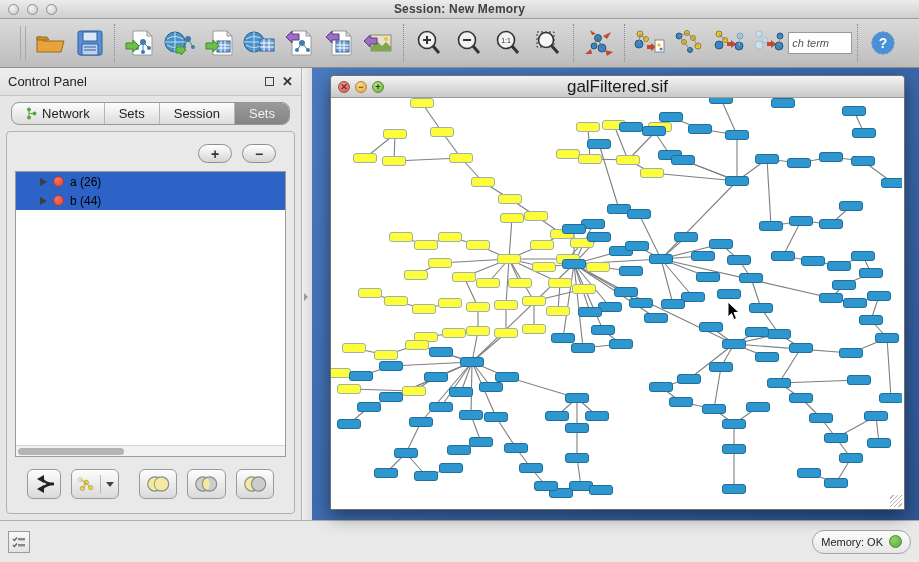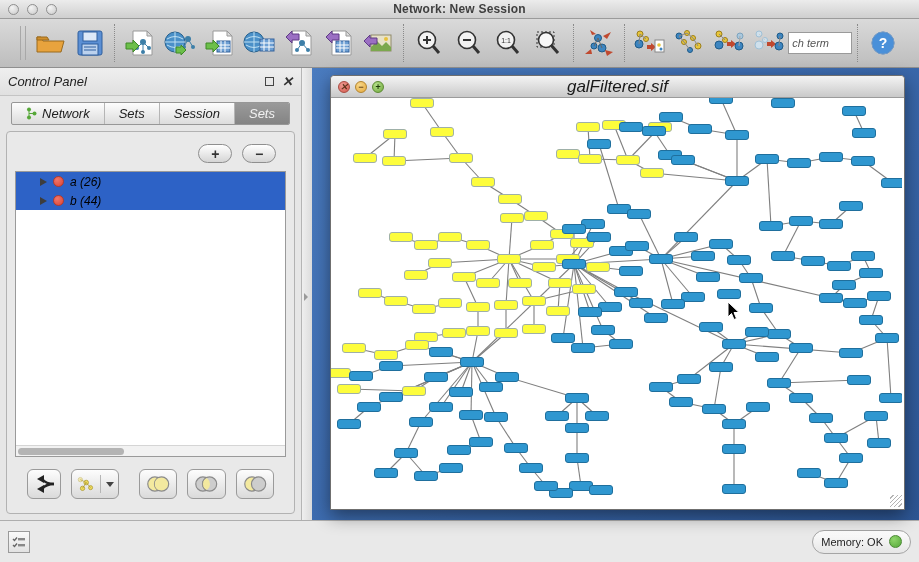--- a/index.html
+++ b/index.html
@@ -21,31 +21,31 @@
   .toolbar { height:49px; background:linear-gradient(#dadada,#bdbdbd);
     border-bottom:1px solid #8f8f8f; display:flex; align-items:center; padding:0 16px; }
   .grip { width:6px; height:34px; border-left:1px solid #a8a8a8; border-right:1px solid #a8a8a8; margin:0 4px; }
   .tb-btn { width:40px; height:40px; display:flex; align-items:center; justify-content:center; cursor:default; }
   .tb-sep { width:1px; height:38px; border-left:1px dotted #8a8a8a; margin:0 5px; }
   .search-box { width:64px; height:22px; border:1px solid #9a9a9a; background:#fff;
     font-size:11px; font-style:italic; color:#555; padding:2px 3px;
     font-family:"Liberation Sans", sans-serif; }
 
   
-  .main { flex:1; display:flex; min-height:0;font-style:italic; }
+  .main { flex:1; display:flex; min-height:0; }
   .control-panel { width:302px; background:#e6e6e6; display:flex; flex-direction:column; border-right:1px solid #b5b5b5; }
   .cp-header { height:28px; display:flex; align-items:center; padding:0 8px;
     background:linear-gradient(#efefef,#e0e0e0); border-bottom:1px solid #c4c4c4; }
   .cp-title { font-size:13px; color:#222; flex:1; }
   .cp-icons { display:flex; gap:8px; align-items:center; }
   .cp-float { width:9px; height:9px; border:1.5px solid #444; }
   .cp-close { font-size:13px; font-weight:bold; color:#333; line-height:9px; }
 
   .tabs-row { display:flex; justify-content:center; padding:6px 0 4px; }
-  .seg { display:flex; border:1px solid #979797; border-radius:2px; overflow:hidden;
+  .seg { display:flex; border:1px solid #979797; border-radius:8px; overflow:hidden;
     background:linear-gradient(#fdfdfd,#dcdcdc); height:23px; }
   .seg-item { padding:0 14px; font-size:13px; color:#222; display:flex; align-items:center; gap:5px;
     border-right:1px solid #b5b5b5; cursor:default; }
   .seg-item:last-child { border-right:none; }
   .seg-item.active { background:linear-gradient(#9a9a9a,#848484); color:#f2f2f2; }
 
   .group-box { flex:1; margin:2px 6px 6px; border:1px solid #b2b2b2; border-radius:4px;
     background:#e9e9e9; display:flex; flex-direction:column; padding:8px; min-height:0; }
   .pm-row { display:flex; justify-content:flex-end; gap:10px; padding:4px 10px 8px; }
   .pill-btn { width:34px; height:19px; border:1px solid #8f8f8f; border-radius:10px;
@@ -114,21 +114,21 @@
 <body>
 
 <div class="app">
 
   <div class="titlebar">
     <div class="traffic">
       <div class="tl-circle"></div>
       <div class="tl-circle"></div>
       <div class="tl-circle"></div>
     </div>
-    <div class="win-title">Network: New Session</div>
+    <div class="win-title">Session: New Memory</div>
   </div>
 
   <div class="toolbar">
     <div class="grip"></div>
 
     <div class="tb-btn">
       <svg width="30" height="26" viewBox="0 0 30 26">
           <path d="M2 7 L2 22 L26 22 L29 11 L8 11 L6 7 Z" fill="#e8a33d" stroke="#9a6b1e"></path>
           <path d="M2 7 L12 7 L14 10 L2 10 Z" fill="#d08f2c" stroke="#9a6b1e"></path>
         </svg>

